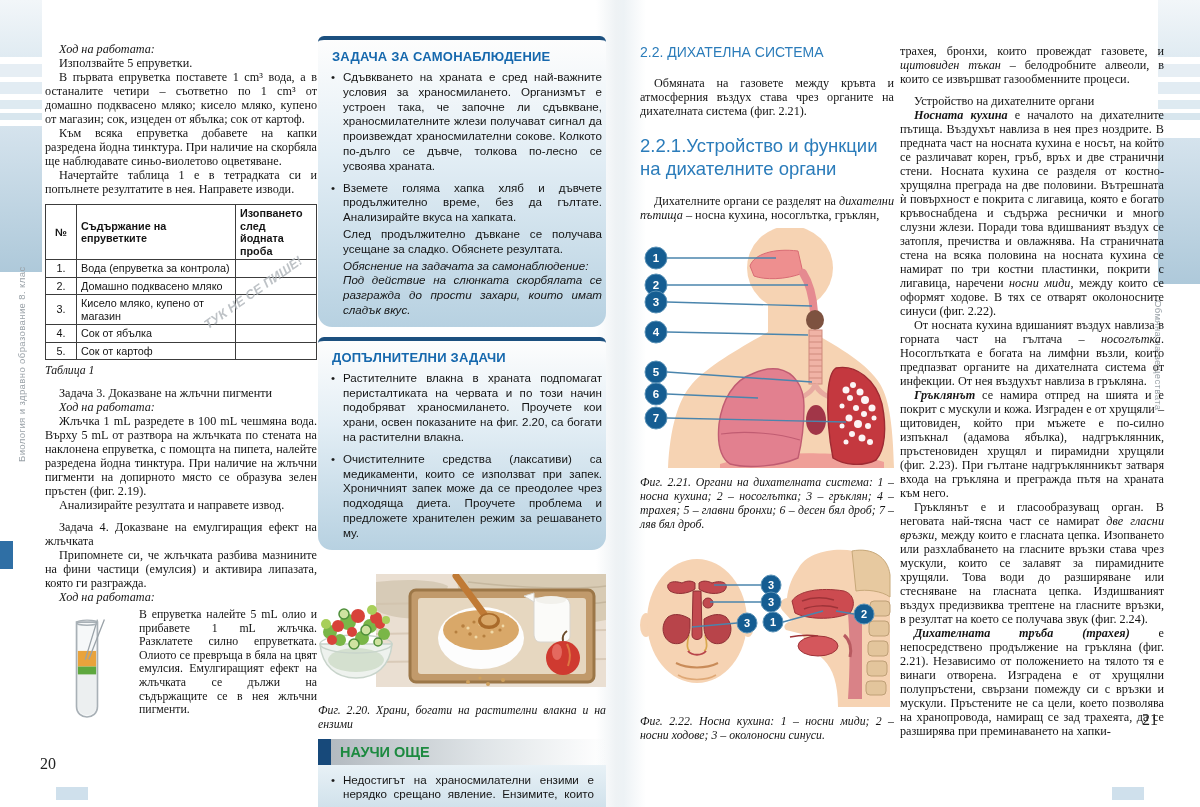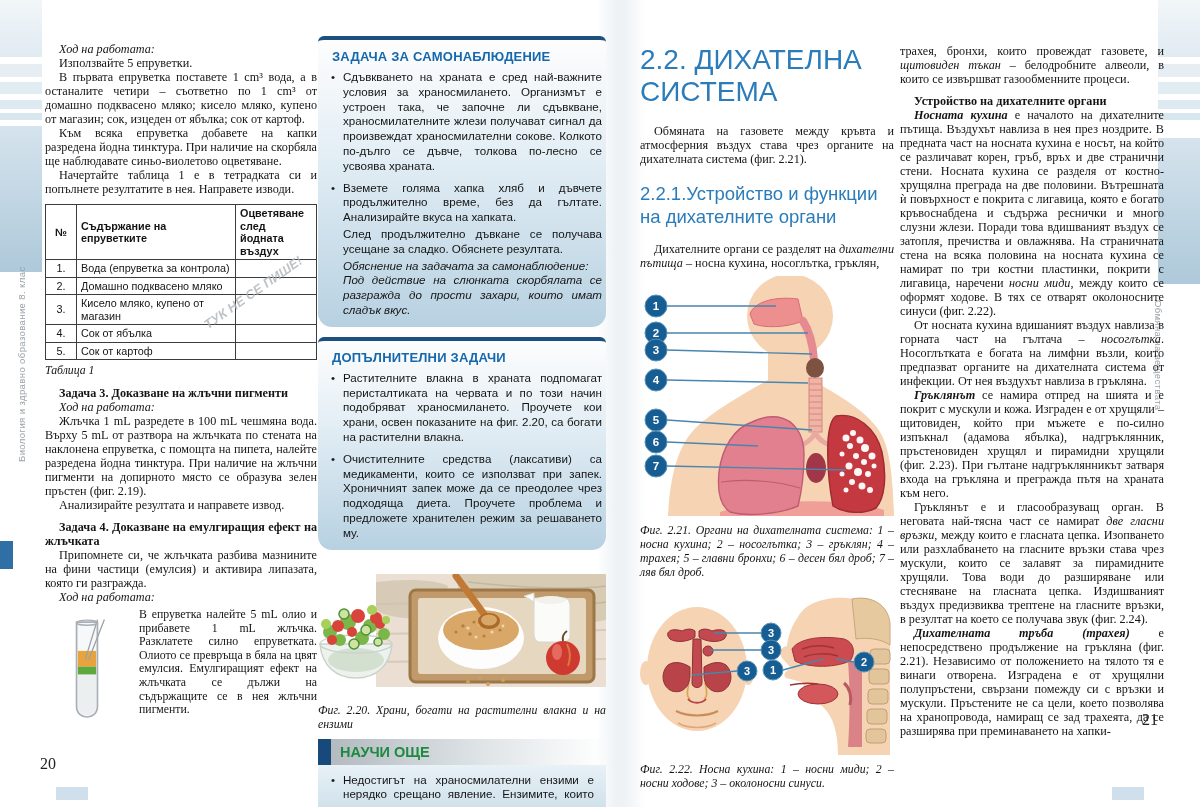--- a/index.html
+++ b/index.html
@@ -2,21 +2,21 @@
 <html><head>
 <meta charset="utf-8">
 <style>
   html,body{margin:0;padding:0;background:#888;}
   #page{position:relative;width:1200px;height:807px;background:#ffffff;overflow:hidden;
         font-family:"Liberation Serif",serif;color:#141414;}
   .col{position:absolute;}
   p{margin:0;text-align:justify;font-size:12.2px;line-height:14px;}
   .indent{text-indent:14px;}
   .ital{font-style:italic;}
-  .bold{font-weight:bold;}
+  .bold{font-weight:normal;}
   .bi{font-weight:bold;font-style:italic;}
   .sp6{margin-top:6px;} .sp8{margin-top:8px;}
 
   
   .edge{position:absolute;}
   .stripe{background:#e6eef4;}
   .vert-text{position:absolute;font-family:"Liberation Sans",sans-serif;font-size:9.5px;
              color:#9aa2a8;letter-spacing:.4px;writing-mode:vertical-rl;}
   .vert-left{transform:rotate(180deg);}
   .gutter{position:absolute;left:596px;top:0;width:50px;height:807px;
@@ -57,21 +57,21 @@
   .learnbox{margin-top:8px;}
   .learn-head{display:flex;height:26px;align-items:stretch;}
   .learn-sq{width:13px;background:#17497a;}
   .learn-band{flex:1;background:linear-gradient(90deg,#b3bac0 0%,#dfe4e7 55%,rgba(223,228,231,0) 100%);
               display:flex;align-items:center;padding-left:9px;}
   .learn-title{font-family:"Liberation Sans",sans-serif;font-weight:bold;font-size:14.5px;color:#1d8a40;}
   .learn-body{background:linear-gradient(180deg,#e8f1f6 0%,#bdd5e3 100%);
               border-radius:0 0 14px 14px;padding:8px 12px 10px 12px;}
 
   
-  .h-main{font-family:"Liberation Sans",sans-serif;font-size:28px;color:#2b7cba;
+  .h-main{font-family:"Liberation Sans",sans-serif;font-size:14px;color:#2b7cba;
           font-weight:normal;margin:0 0 16px 0;}
   .h-sub{font-family:"Liberation Sans",sans-serif;font-size:18.5px;line-height:23px;
          color:#2b7cba;font-weight:normal;margin:16px 0 14px 0;}
 
   
   .workflow{margin-top:4px;}
   .tube-svg{float:left;margin:2px 12px 2px 2px;}
   .workflow p{font-size:11.8px;line-height:13.6px;}
 
   figure{margin:0;}
@@ -117,21 +117,21 @@
       <table>
         <colgroup>
             <col style="width:24px">
             <col style="width:150px">
             <col>
           </colgroup>
         <tbody>
             <tr>
           <th class="cnum">№</th>
           <th class="ccol">Съдържание на епруветките</th>
-          <th>Оцветяване след йодната въздух</th>
+          <th>Изопването след йодната проба</th>
         </tr>
         <tr>
           <td class="cnum">1.</td>
           <td>Вода (епруветка за контрола)</td>
           <td></td>
         </tr>
         <tr>
           <td class="cnum">2.</td>
           <td>Домашно подквасено мляко</td>
           <td></td>

